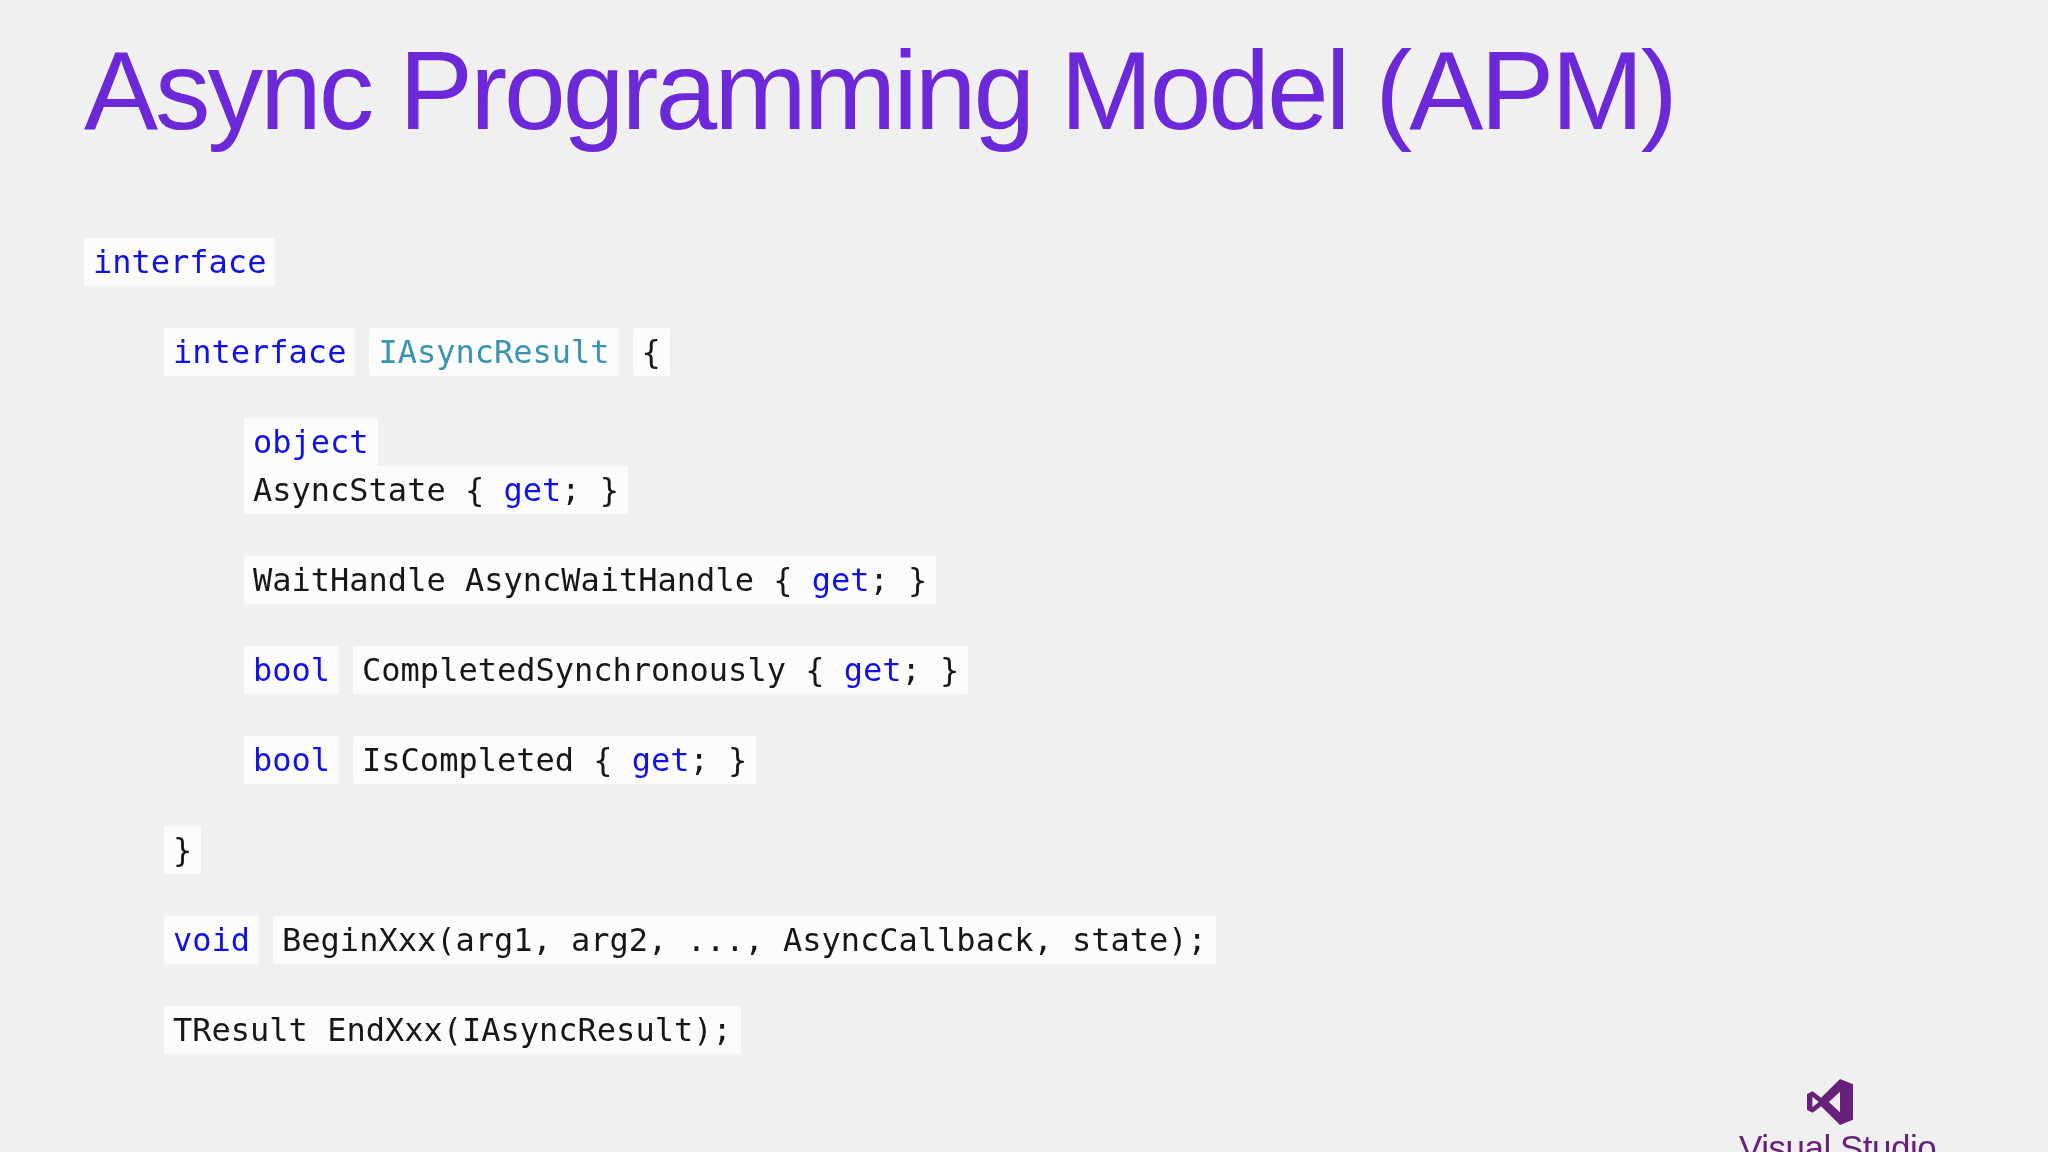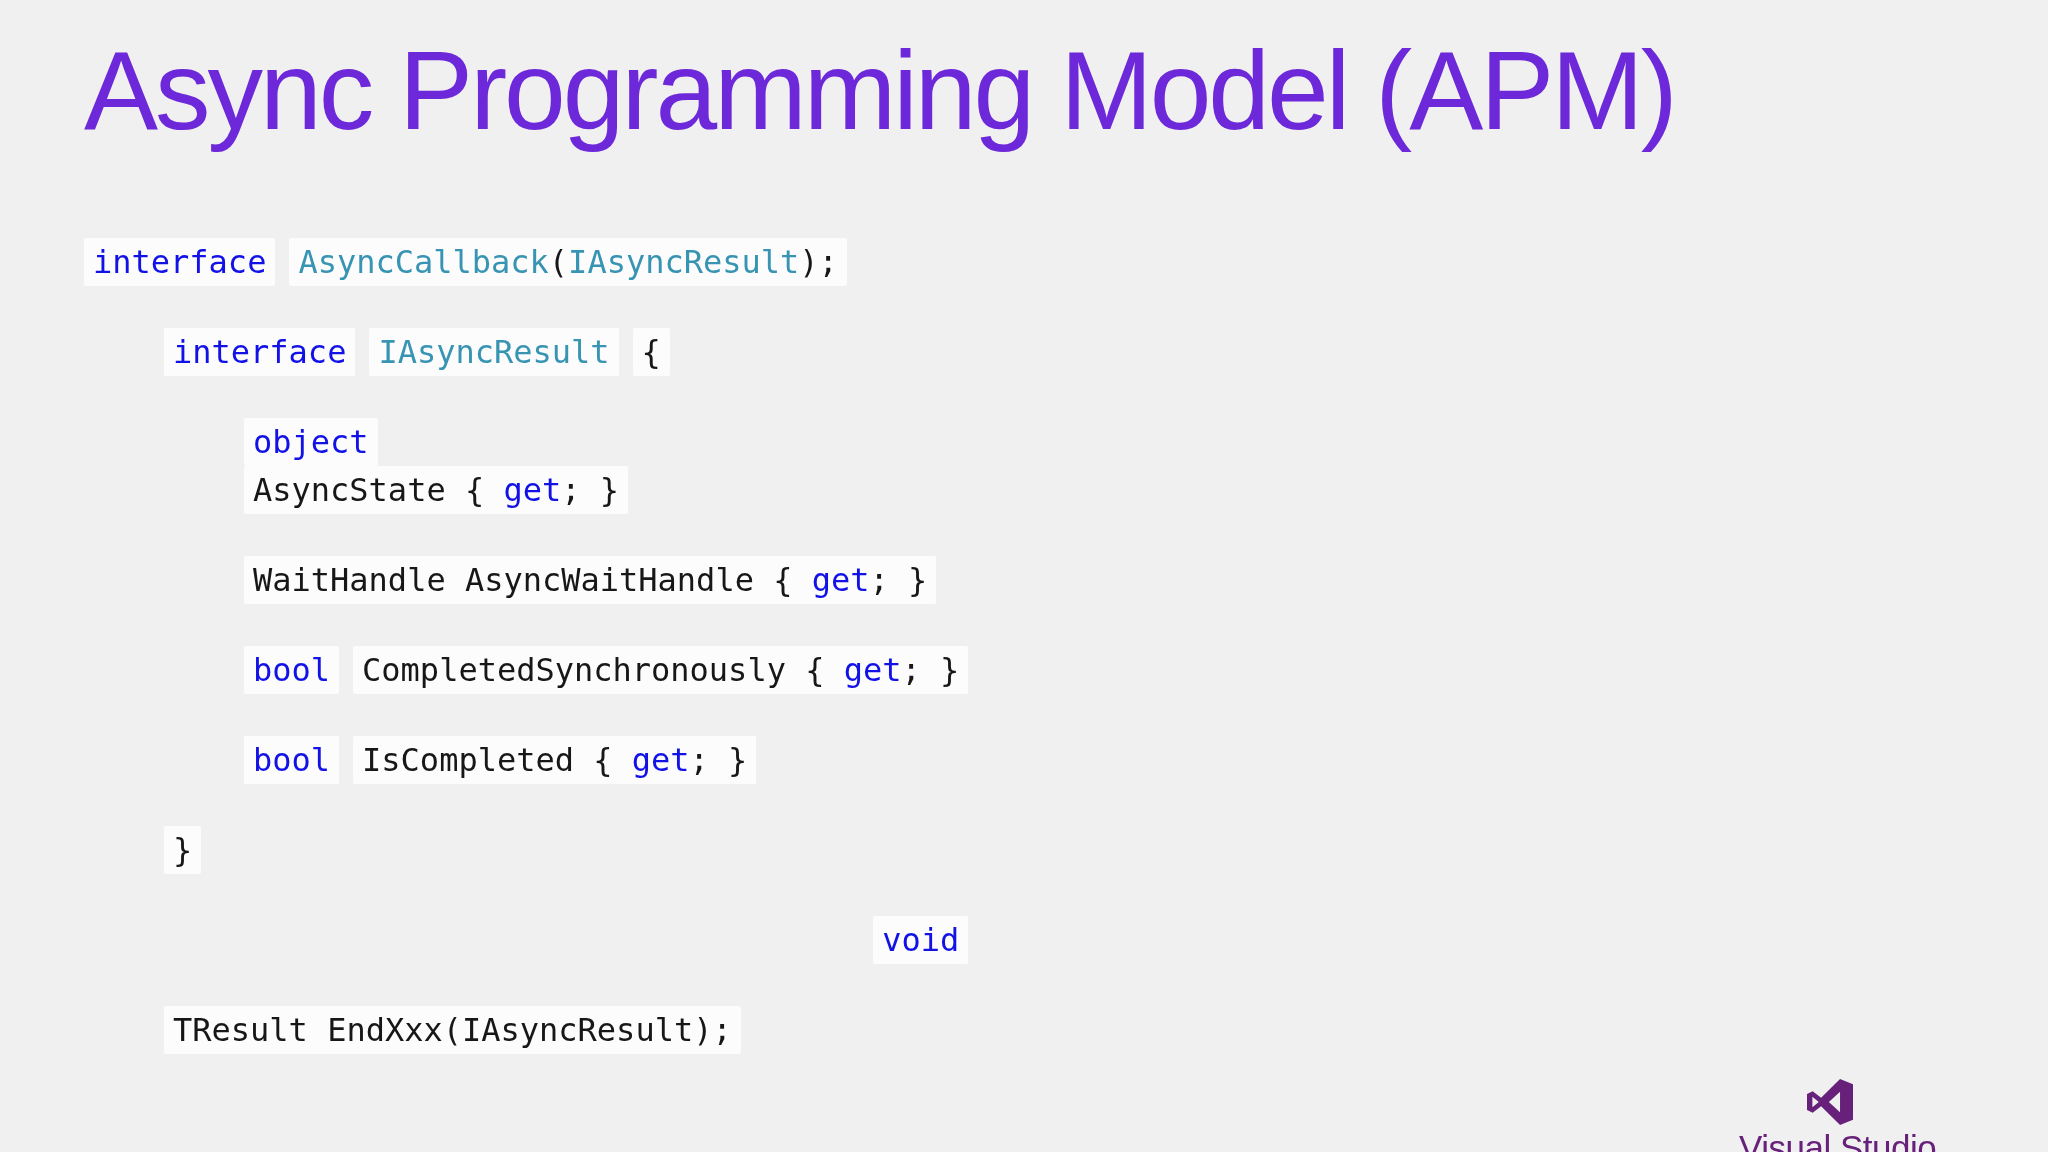--- a/index.html
+++ b/index.html
@@ -82,21 +82,20 @@
 </head>
 <body style="--hl: #fcfcfc; --kw: #1212e6; --type: #3794b3; --plain: #171717; --purple: #68217a; background: rgb(240, 240, 241);">
 
 <div class="slide">
 
   <h1 class="title">Async Programming Model (APM)</h1>
 
   <div class="code" id="code-area">
       <div class="code-line" style="padding-left: 0px;">
         <span class="hl-box"><span class="tok tok-k">interface</span></span>
-        <span class="hl-box"><span class="tok tok-t">AsyncCallback</span><span class="tok tok-p">(</span><span class="tok tok-t">IAsyncResult</span><span class="tok tok-p">);</span></span>
       </div>
       <div class="code-line" style="padding-left: 80px;">
         <span class="hl-box"><span class="tok tok-k">interface</span></span>
         <span class="hl-box"><span class="tok tok-t">IAsyncResult</span></span>
         <span class="hl-box"><span class="tok tok-p">{</span></span>
       </div>
       <div class="code-line" style="padding-left: 160px; flex-direction: column;">
         <span class="hl-box"><span class="tok tok-k">object</span></span>
         <span class="hl-box"><span class="tok tok-p">AsyncState { </span><span class="tok tok-k">get</span><span class="tok tok-p">; }</span></span>
       </div>
@@ -109,20 +108,21 @@
       </div>
       <div class="code-line" style="padding-left: 160px;">
         <span class="hl-box"><span class="tok tok-k">bool</span></span>
         <span class="hl-box"><span class="tok tok-p">IsCompleted { </span><span class="tok tok-k">get</span><span class="tok tok-p">; }</span></span>
       </div>
       <div class="code-line" style="padding-left: 80px;">
         <span class="hl-box"><span class="tok tok-p">}</span></span>
       </div>
       <div class="code-line" style="padding-left: 80px; justify-content: flex-end;">
         <span class="hl-box"><span class="tok tok-k">void</span></span>
+        <span class="hl-box"><span class="tok tok-p">BeginXxx(arg1, arg2, ..., AsyncCallback, state);</span></span>
       </div>
       <div class="code-line" style="padding-left: 80px; margin-top: 8px;">
         <span class="hl-box"><span class="tok tok-p">TResult EndXxx(IAsyncResult);</span></span>
       </div>
     </div>
 
   <div class="footer">
     <svg class="vs-icon" viewBox="0 0 100 100" aria-hidden="true">
       <path fill="#68217a" fill-rule="evenodd" d="
         M71.8 0 L100 11.2 V88.8 L71.8 100 L30.7 59.4 L12.3 73.5 L0 67.4 V32.6

